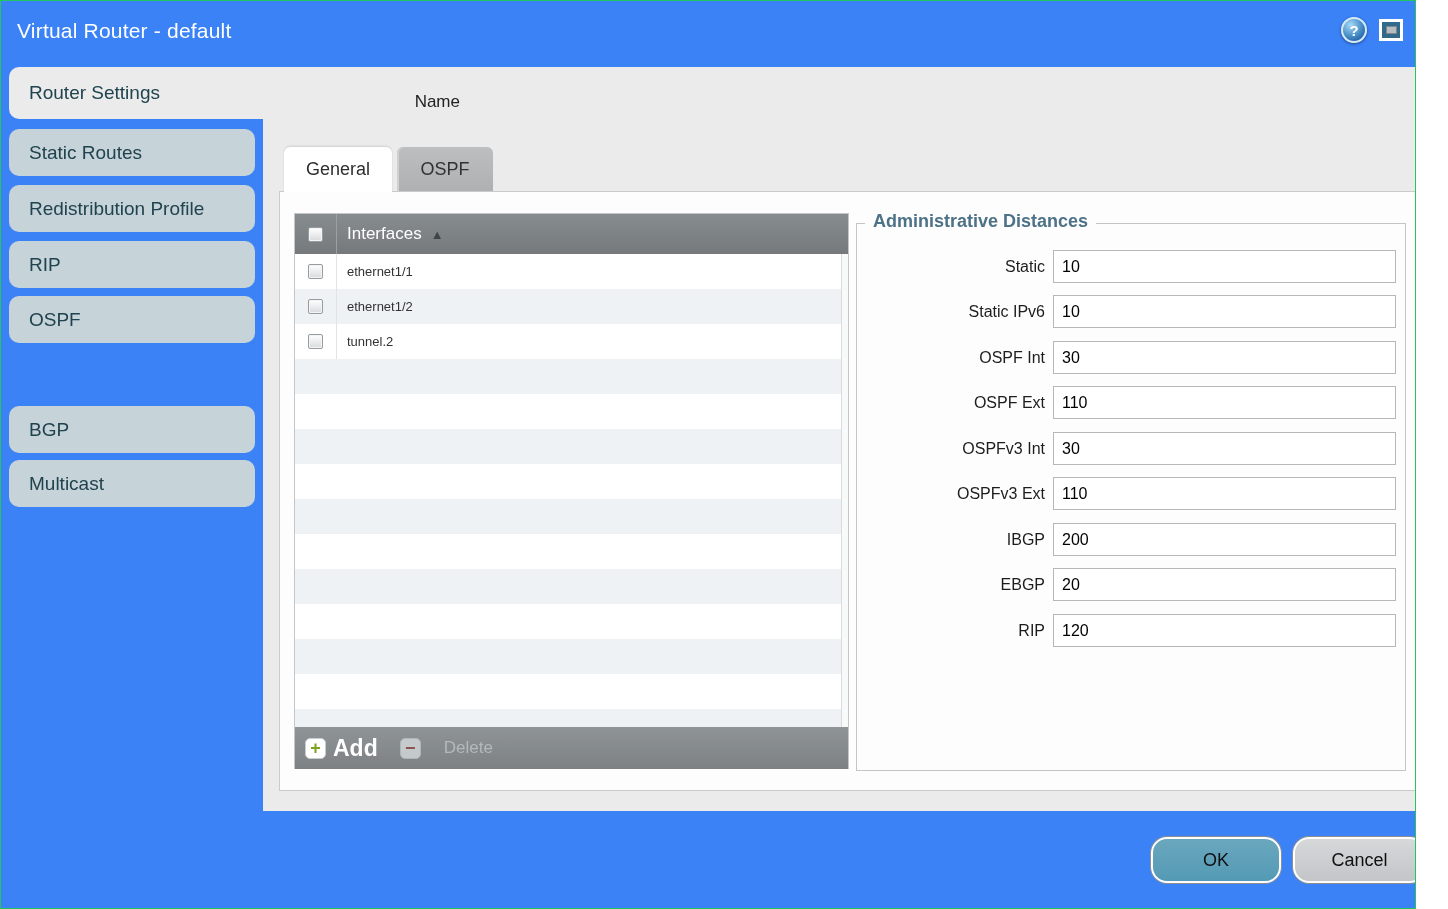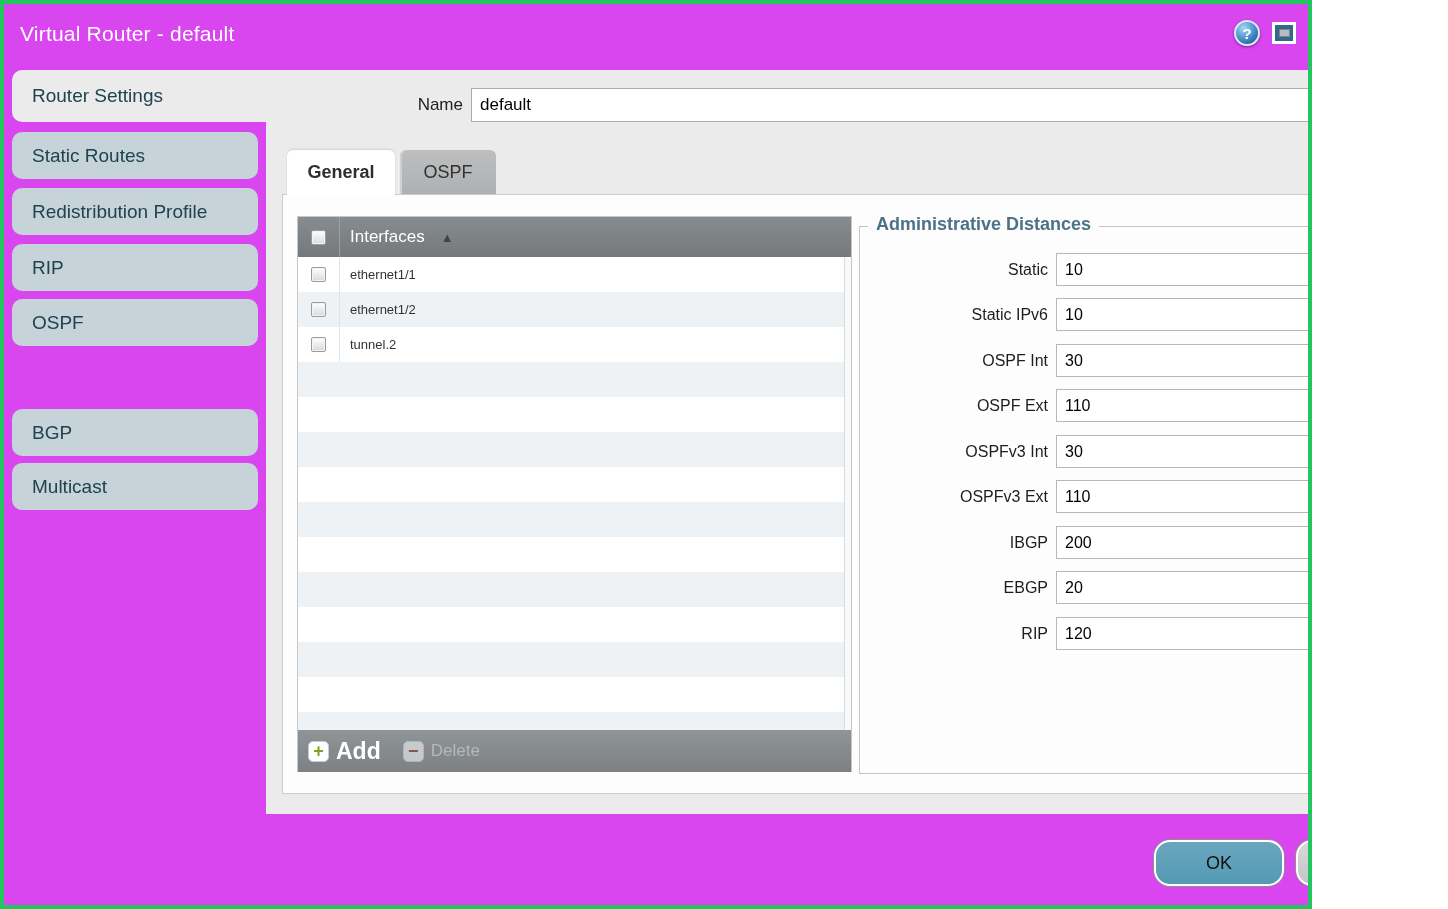--- a/index.html
+++ b/index.html
@@ -1,20 +1,20 @@
 <!DOCTYPE html>
 <html><head>
 <meta charset="utf-8">
 <style>
   * { margin:0; padding:0; box-sizing:border-box; }
   html,body { width:1448px; height:909px; }
   body { font-family:"Liberation Sans", sans-serif; }
 
-  .dialog { position:relative; width:1312px; height:909px;
-    background:#d946ef; border:4px solid #22c55e; overflow:hidden; }
+  .dialog { position:relative; width:1416px; height:909px;
+    background:#3b82f6; border:1px solid #22c55e; overflow:hidden; }
 
   
   .titlebar { position:absolute; left:0; top:0; width:100%; height:64px; }
   .title { position:absolute; left:16px; top:18px; color:#ffffff; font-size:21px; letter-spacing:.2px; }
   .win-icons { position:absolute; right:12px; top:16px; display:flex; gap:12px; align-items:center; }
   .help-btn { width:26px; height:26px; border-radius:50%;
     background:radial-gradient(circle at 35% 28%, #a8d9f5, #4e94cc 48%, #1d5d9e 85%);
     border:2px solid #d8eaf6; color:#fff; font-weight:bold; font-size:15px;
     display:flex; align-items:center; justify-content:center; cursor:pointer;
     box-shadow:0 1px 3px rgba(0,0,0,.45); }
@@ -36,51 +36,51 @@
     display:flex; align-items:center; justify-content:flex-end; font-size:17px; color:#222; }
   .name-input { position:absolute; left:467px; top:84px; width:957px; height:34px;
     border:1px solid #a9adb0; background:#fff; font-size:17px; padding:0 8px;
     font-family:"Liberation Sans", sans-serif; color:#000; }
 
   
   .panel { position:absolute; left:278px; top:190px; width:1150px; height:600px;
     background:#fdfdfd; border:1px solid #c9cbcc; }
   .tab { position:absolute; top:146px; height:45px; border-radius:6px 6px 0 0;
     display:flex; align-items:center; justify-content:center; font-size:18px; cursor:pointer; z-index:3; }
-  .tab.active { left:283px; width:108px; background:#ffffff; color:#2e2e2e; box-shadow:0 -1px 2px rgba(0,0,0,.12);font-weight:bold; }
+  .tab.active { left:283px; width:108px; background:#ffffff; color:#2e2e2e; box-shadow:0 -1px 2px rgba(0,0,0,.12); }
   .tab.inactive { left:396px; width:96px; height:44px; color:#323232;
     background:linear-gradient(#bdbebf, #aeb0b1); box-shadow:inset 2px 0 0 #cfd0d1; }
 
   
   .table { position:absolute; left:293px; top:212px; width:555px; height:556px;
     border:1px solid #c4c7c9; }
   .thead { position:absolute; left:0; top:0; width:100%; height:40px;
     background:linear-gradient(#878c8f, #75797c); display:flex; align-items:center; }
   .cb-col { width:42px; align-self:stretch; display:flex; align-items:center; justify-content:center;
     border-right:1px solid #9aa0a3; }
   .checkbox { width:15px; height:15px; border:1px solid #969ca0; border-radius:2px;
     background:linear-gradient(#ffffff, #d7dadc); box-shadow:inset 0 0 0 1px #f3f4f5; cursor:pointer; }
-  .th-label { color:#ffffff; font-size:17px; padding-left:10px; display:flex; align-items:center; gap:16px; }
+  .th-label { color:#ffffff; font-size:17px; padding-left:10px; display:flex; align-items:center; gap:9px; }
   .sort-arrow { color:#3d454a; font-size:13px; }
   .tbody { position:absolute; left:0; top:40px; width:100%; height:473px;
     background:repeating-linear-gradient(to bottom, #ffffff 0 35px, #eef2f4 35px 70px); }
   .trow { height:35px; display:flex; align-items:center; cursor:pointer; }
   .trow .cb-col { border-right:1px solid #e0e4e6; }
   .trow .cell { font-size:13px; color:#333; padding-left:10px; }
   .scroll-gutter { position:absolute; right:0; top:40px; width:7px; height:473px;
     background:#f8fafa; border-left:1px solid #d8dcde; }
   .tfoot { position:absolute; left:0; top:513px; width:100%; height:42px;
     background:linear-gradient(#8f9497, #7d8184); display:flex; align-items:center; gap:22px; padding-left:10px; }
   .foot-btn { display:flex; align-items:center; gap:7px; cursor:pointer; }
   .foot-btn .mini { width:21px; height:21px; border-radius:5px; display:flex; align-items:center;
     justify-content:center; font-weight:800; font-size:18px; line-height:1; }
   .add-mini { background:#ffffff; color:#7da31f; border:1px solid #c8cdcf; }
   .del-mini { background:#ccd1d3; color:#8e4d46; border:1px solid #b6bbbd; opacity:.9; }
   .add-label { color:#ffffff; font-size:23px;font-weight:bold; }
-  .del-label { color:#b3b9bc; font-size:17px; }
+  .del-label { color:#b3b9bc; font-size:17px;margin-left:16px; }
   .foot-btn.disabled { cursor:default; }
 
   
   .fieldset { position:absolute; left:855px; top:222px; width:550px; height:548px;
     border:1px solid #c3c6c8;padding-left:40px; }
   .legend { position:absolute; left:8px; top:-13px; background:#fdfdfd; padding:0 8px;
     font-size:18px; font-weight:bold; color:#4d7287; }
   .frow { position:absolute; left:0; width:100%; height:33px; }
   .frow .flabel { position:absolute; right:360px; top:0; height:33px; display:flex;
     align-items:center; font-size:16px; color:#1d1d1d; white-space:nowrap; }
@@ -128,21 +128,20 @@
       <span>OSPF</span>
     </div>
   <div class="side-item" style="top:405px">
       <span>BGP</span>
     </div>
   <div class="side-item" style="top:459px">
       <span>Multicast</span>
     </div>
 
   <div class="name-label">Name</div>
-  <input class="name-input" type="text" value="default" style="">
 
   <div class="tab active">
       <span>General</span>
     </div>
   <div class="tab inactive">
       <span>OSPF</span>
     </div>
 
   <div class="panel"></div>
 

